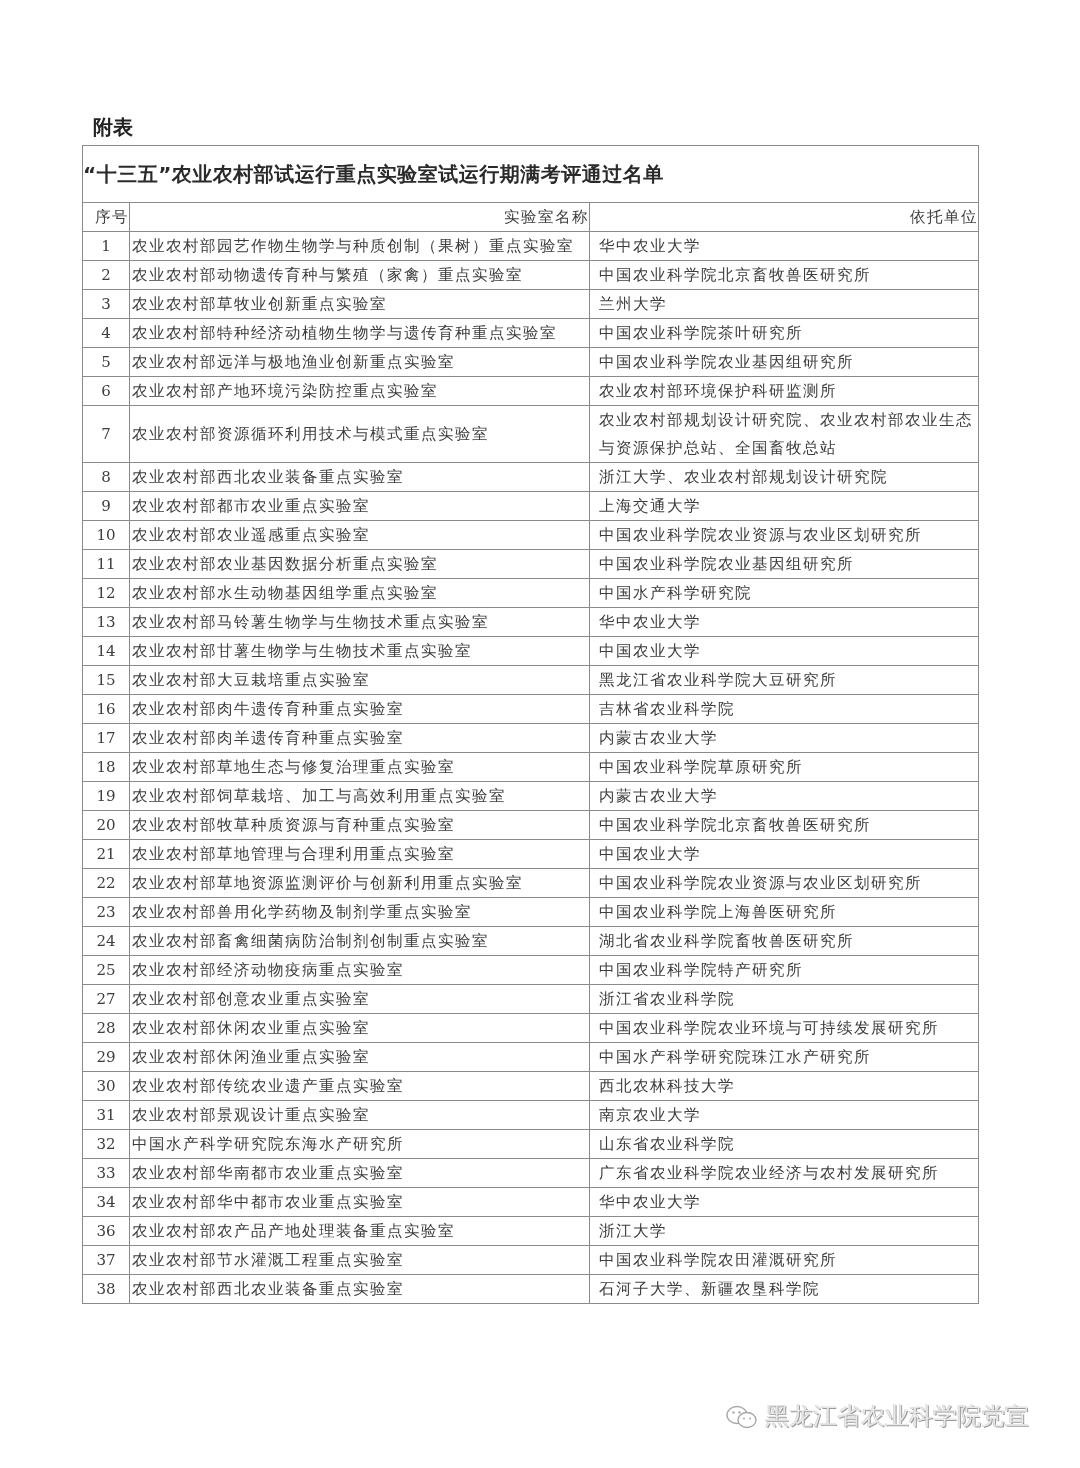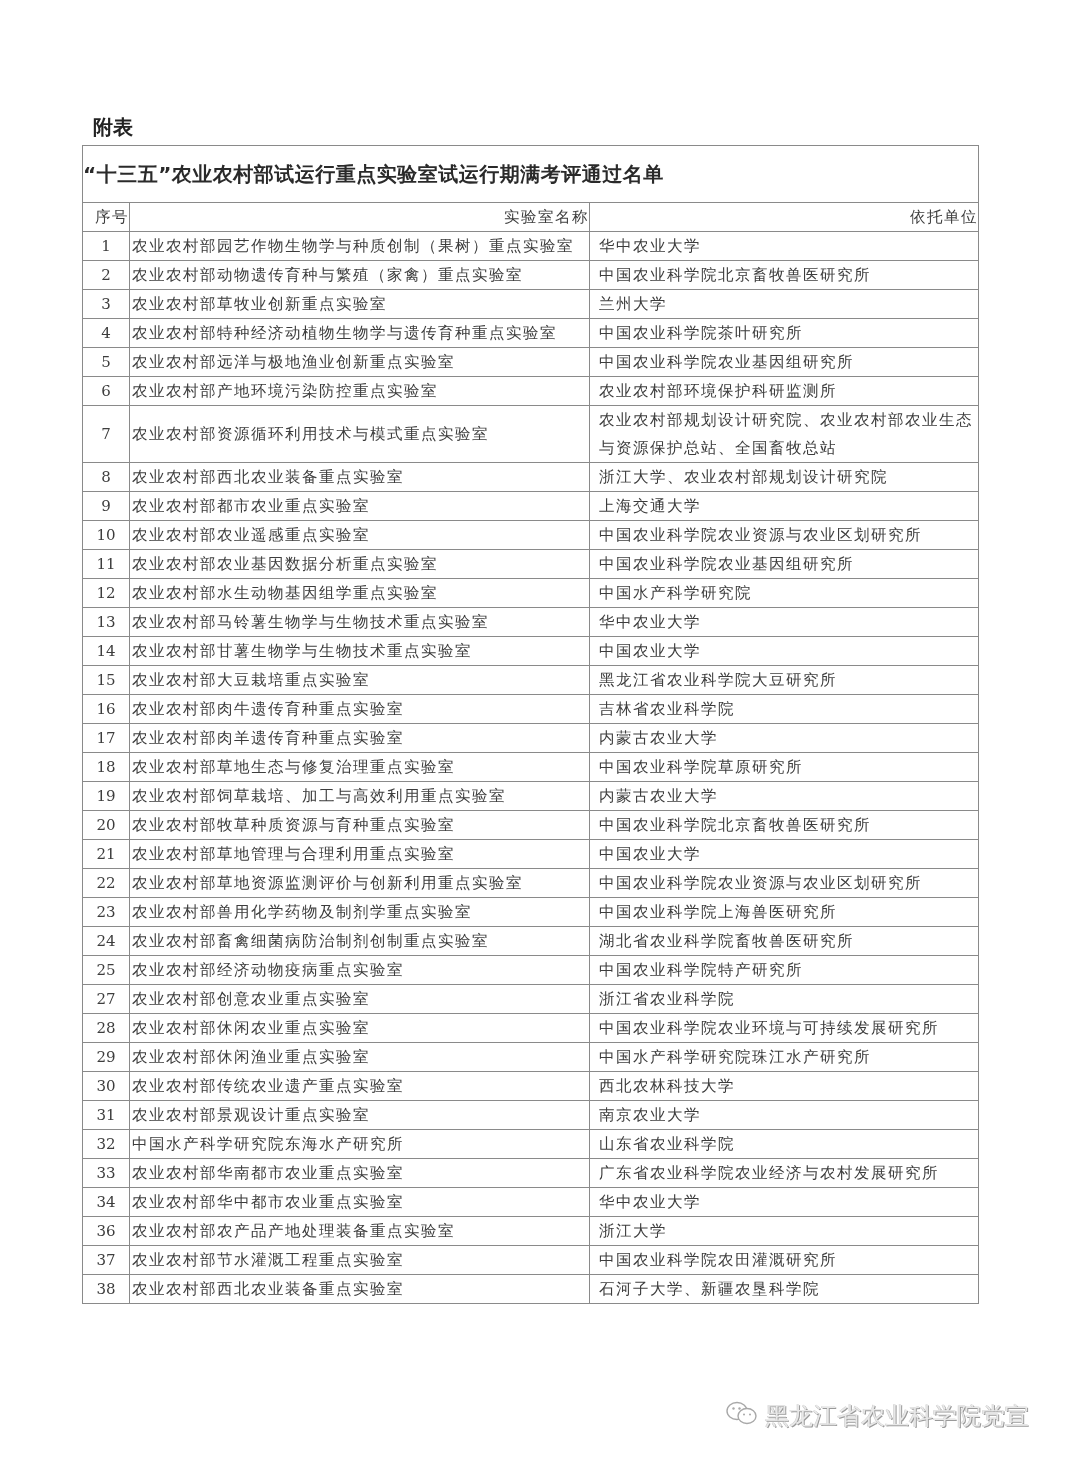--- a/index.html
+++ b/index.html
@@ -24,21 +24,21 @@
     color:#2a2a2a !important; letter-spacing:0.5px !important;
     font-family: "DejaVu Sans", "Liberation Sans", sans-serif;
   }
   .hdr td { height:28px; text-align:right; font-size:17px; letter-spacing:3px; }
   .row td { height:27.5px; }
   .row td.num { text-align:center; letter-spacing:0; font-size:15px; }
   .row td.name { padding-left:2px; }
   .row td.unit { padding-left:9px; white-space:normal; line-height:28px; }
   .row.tall td { height:56px; }
   .watermark {
-    position:absolute; left:725px; top:1400px; display:flex; align-items:flex-start; gap:6px;
+    position:absolute; left:725px; top:1400px; display:flex; align-items:flex-end; gap:6px;
     color:#e8e8e8; font-size:24px; font-family:"DejaVu Sans","Liberation Sans",sans-serif;
     text-shadow: 1px 1px 0 #9a9a9a, -0.5px -0.5px 0 #c8c8c8;
   }
   .watermark svg { display:block; }
 </style>
 </head>
 <body>
 
 <div class="attach-label">附表</div>
 

